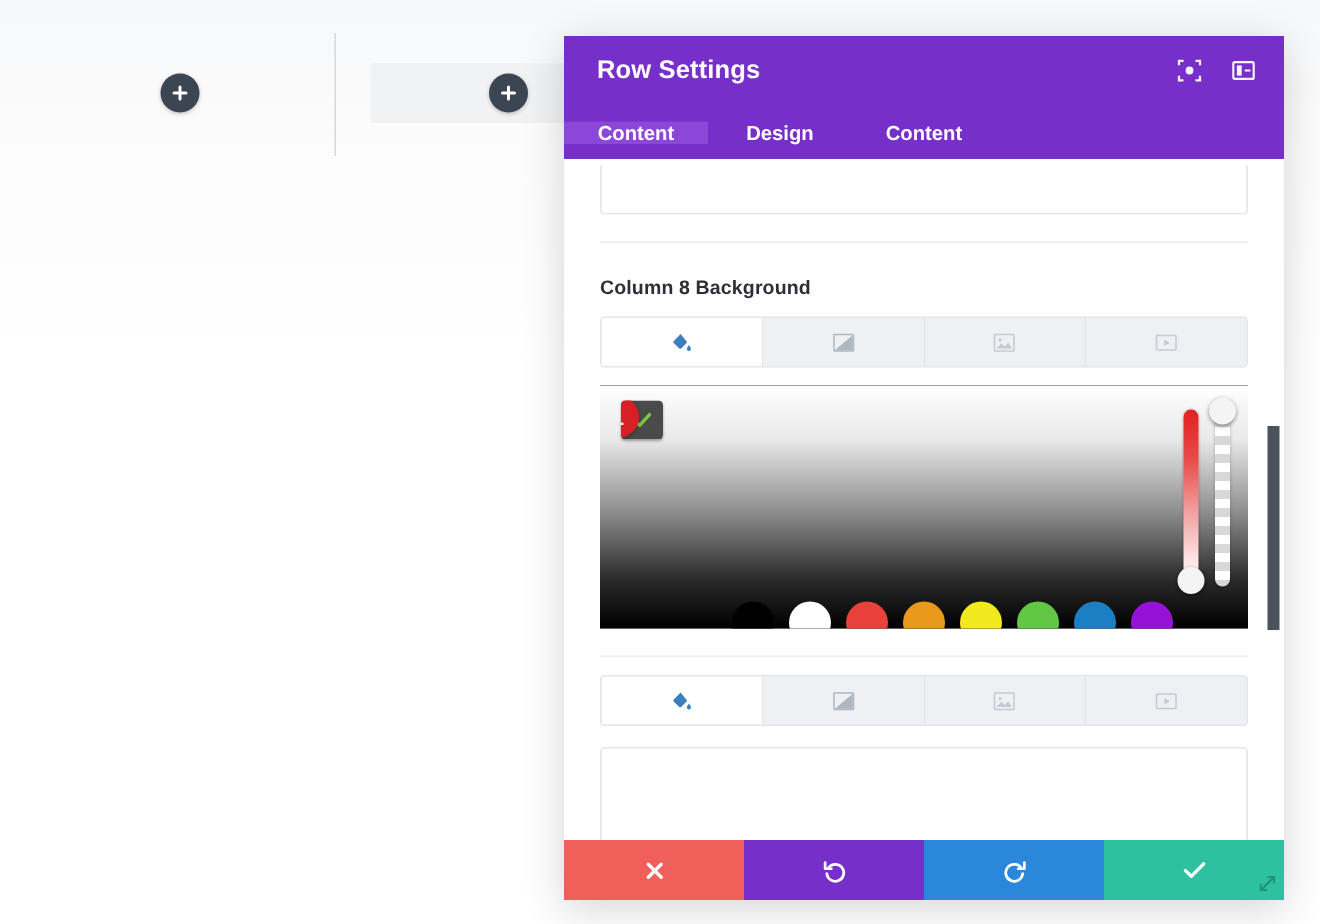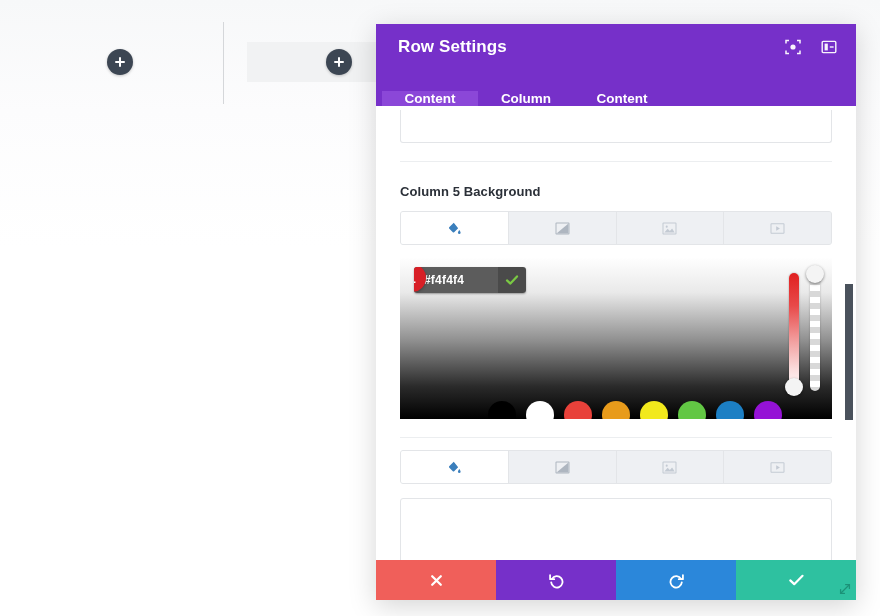--- a/index.html
+++ b/index.html
@@ -111,23 +111,22 @@
     align-items: center;
     justify-content: center;
     cursor: pointer;
     opacity: 0.95;
   }
 
   .modal-tabs {
     height: 36px;
     background: #7630c9;
     display: flex;
-    align-items: flex-end;
+    align-items: center;
     flex: 0 0 auto;
-    padding-left: 6px;
   }
   .tab {
     display: flex;
     align-items: center;
     justify-content: center;
     padding: 0 22px;
     color: #ffffff;
     font-size: 13.5px;
     font-weight: bold;
     cursor: pointer;
@@ -420,31 +419,31 @@
             <rect x="2.2" y="3.4" width="13.6" height="11.2" rx="1"></rect>
             <rect x="4.6" y="5.6" width="3.2" height="6.8" fill="#ffffff" stroke="none"></rect>
             <line x1="9.8" y1="9" x2="13.6" y2="9"></line>
           </svg>
         </div>
       </div>
     </div>
 
     <div class="modal-tabs">
       <div class="tab active">Content</div>
-      <div class="tab">Column</div>
+      <div class="tab">Design</div>
       <div class="tab">Content</div>
     </div>
 
     <div class="modal-body">
       <div class="body-inner">
 
         <div class="partial-box"></div>
         <div class="section-rule"></div>
 
-        <div class="field-label">Column 5 Background</div>
+        <div class="field-label">Column 8 Background</div>
 
         <div class="bg-tabs">
           <div class="bg-tab active">
             <svg width="15" height="15" viewBox="0 0 16 16" fill="none" stroke="#2f6fa8" stroke-width="1.2">
               <path d="M7.2 1.8 2.3 6.7a1 1 0 0 0 0 1.4l3.9 3.9a1 1 0 0 0 1.4 0l4.3-4.3-4.7-5.9Z" fill="#3b7fbc" stroke="none"></path>
               <path d="M13.1 9.6s1.4 1.8 1.4 2.8a1.4 1.4 0 1 1-2.8 0c0-1 1.4-2.8 1.4-2.8Z" fill="#3b7fbc" stroke="none"></path>
             </svg>
           </div>
           <div class="bg-tab">
             <svg width="15" height="13" viewBox="0 0 16 14" fill="none" stroke="#aeb6c0" stroke-width="1.1">
@@ -465,21 +464,20 @@
               <path d="M6.6 4.6 10.6 7l-4 2.4V4.6Z" fill="#c3cad3" stroke="none"></path>
             </svg>
           </div>
         </div>
 
         <div class="color-picker">
           <div class="cp-shade"></div>
 
           <div class="hex-chip">
             <div class="badge-one">1</div>
-            <div class="hex-value">#f4f4f4</div>
             <div class="hex-confirm">
               <svg width="14" height="12" viewBox="0 0 14 12" fill="none" stroke="#7ac943" stroke-width="2.2" stroke-linecap="round" stroke-linejoin="round">
                 <path d="M2 6.4 5.4 9.6 12 2.4"></path>
               </svg>
             </div>
           </div>
 
           <div class="cp-sliders">
             <div class="slider hue">
               <div class="slider-handle"></div>

